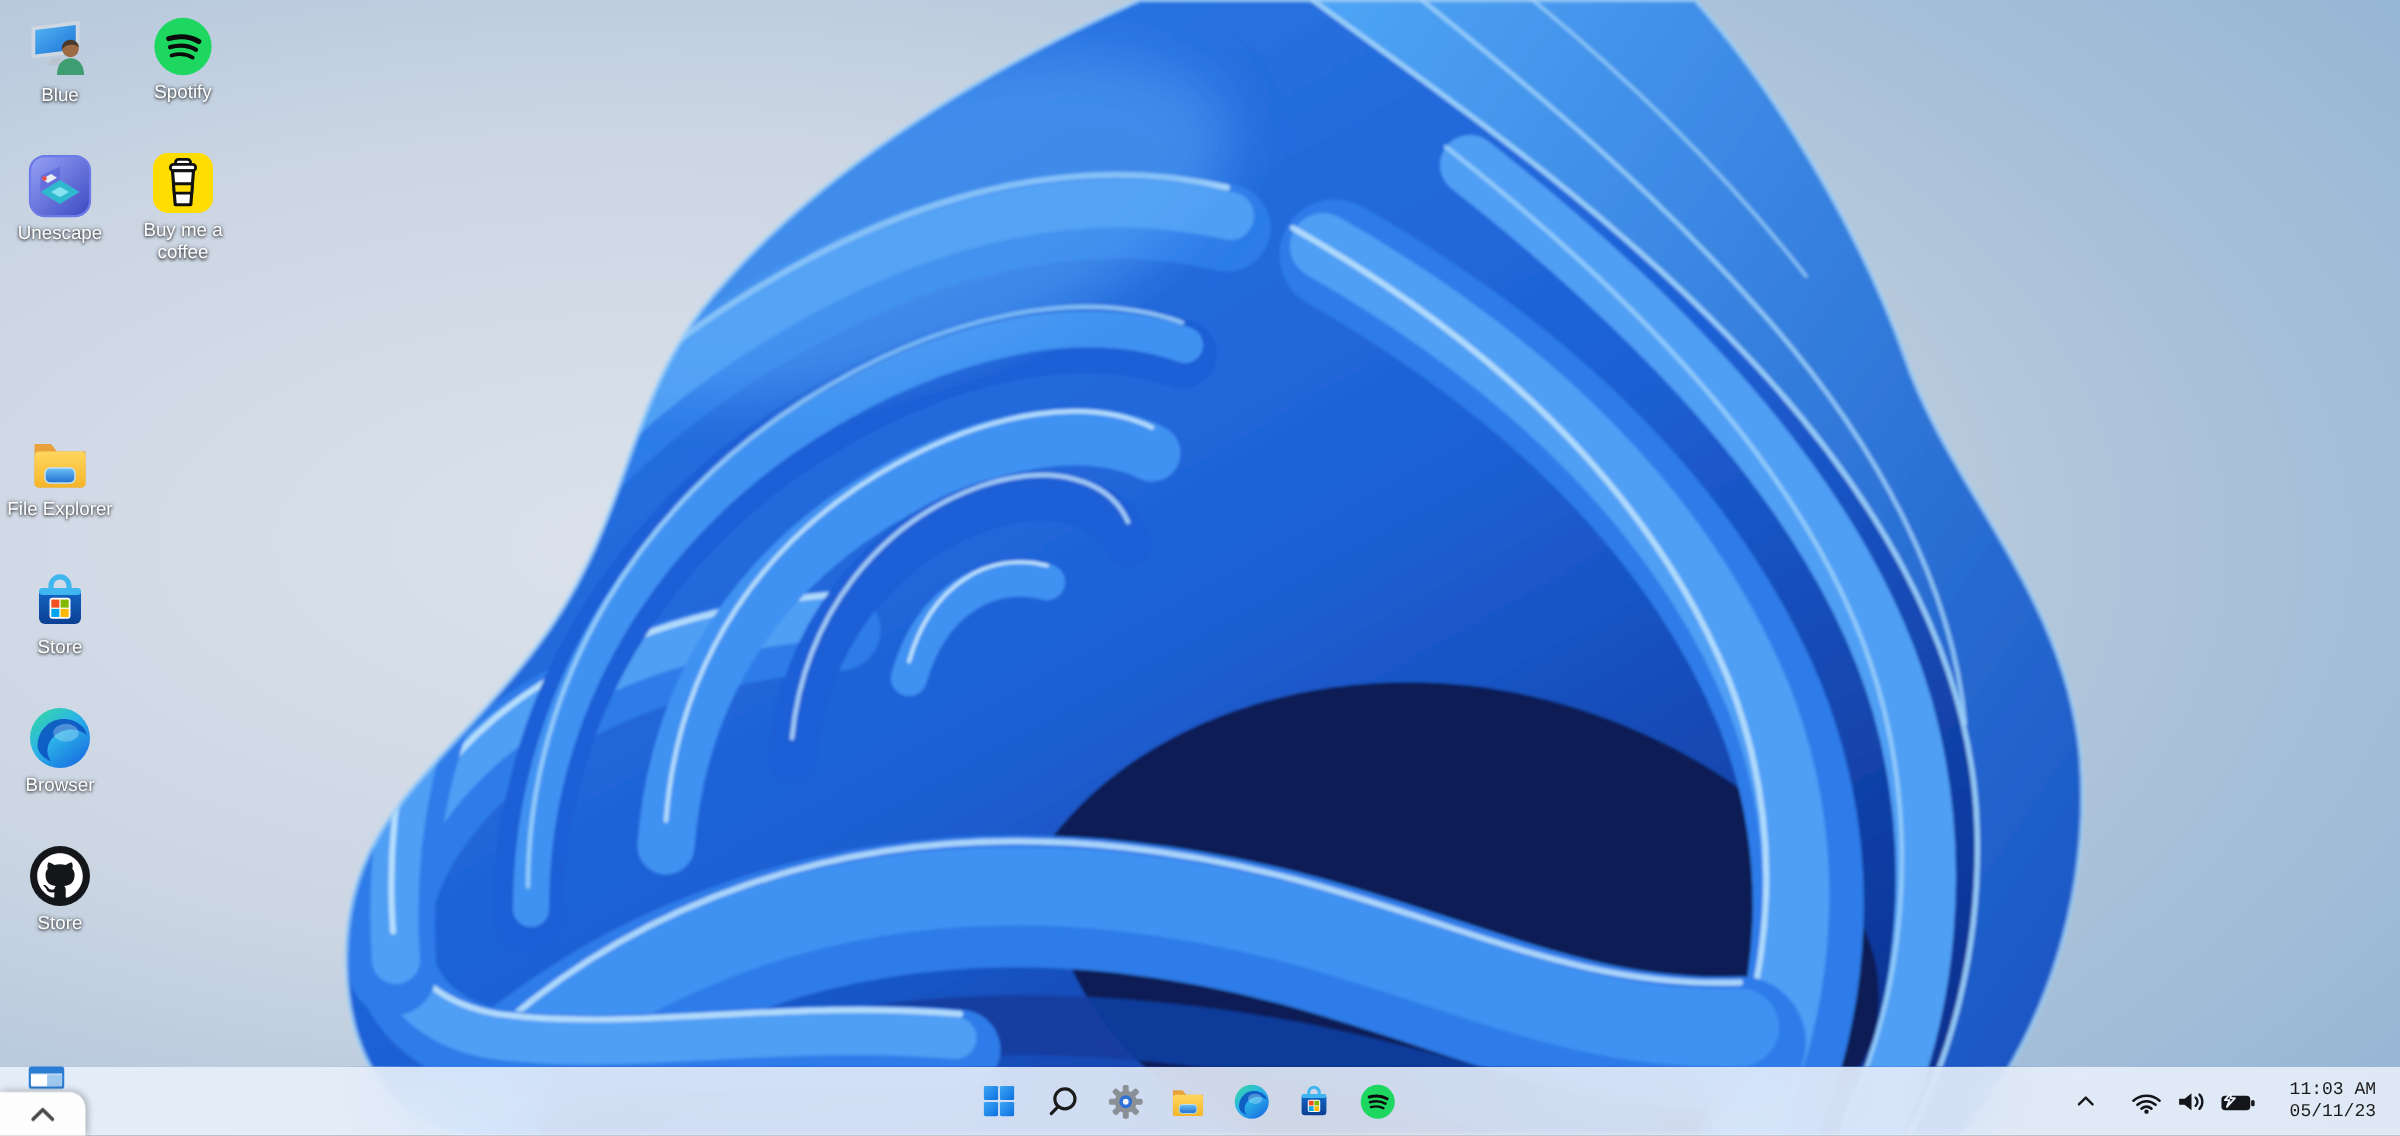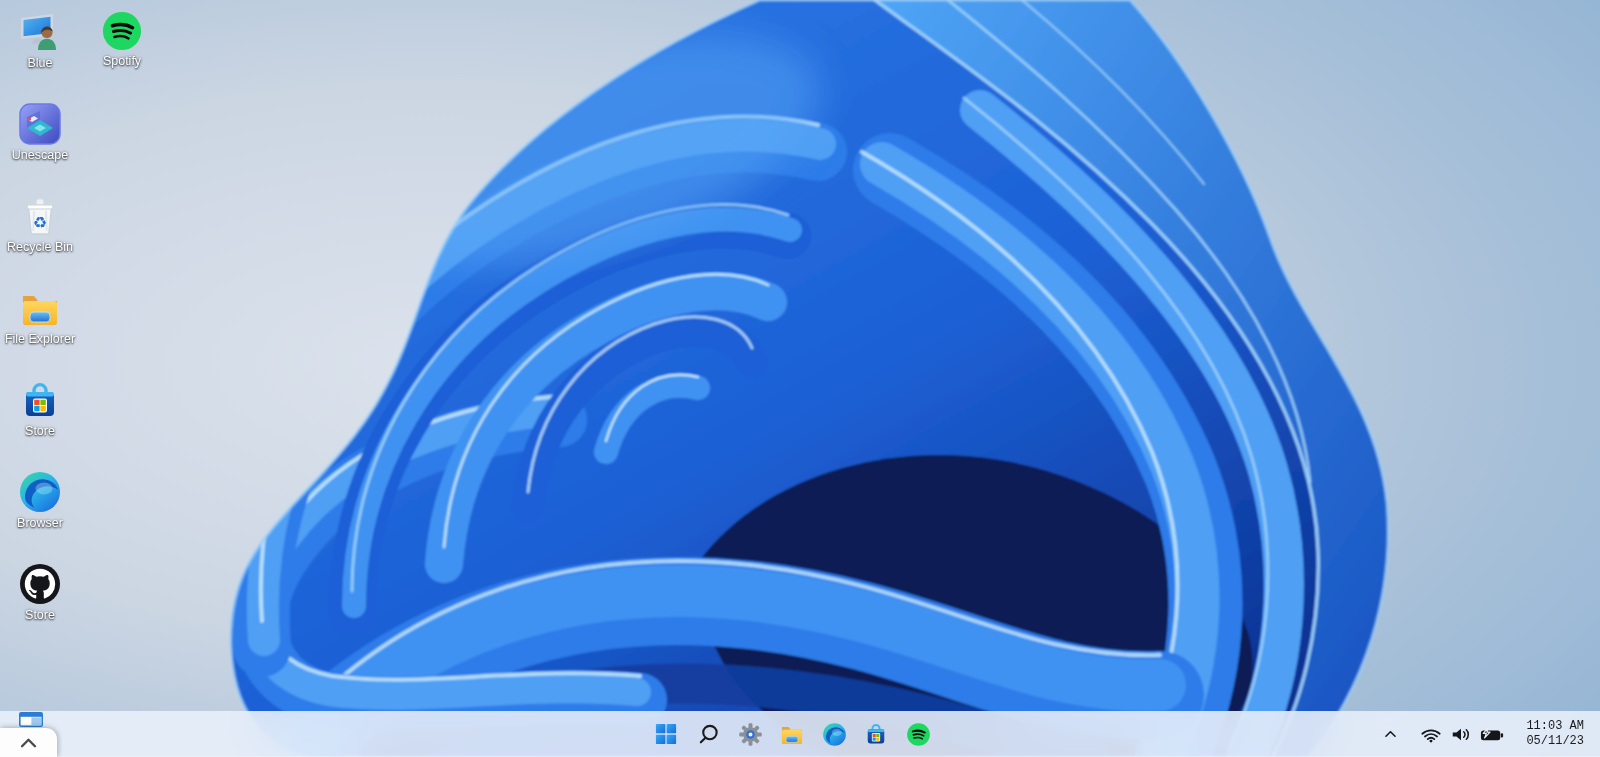--- a/index.html
+++ b/index.html
@@ -344,25 +344,25 @@
         <use href="#s-spotify"></use>
       </svg>
     <div class="lbl">Spotify</div>
   </div>
   <div class="desktop-icon" style="left:0;top:102px">
     <svg class="ic" width="44" height="44">
         <use href="#s-unescape"></use>
       </svg>
     <div class="lbl">Unescape</div>
   </div>
-  <div class="desktop-icon" style="left:0;top:194px">
-    <svg class="ic" width="44" height="44">
-        <use href="#s-recycle"></use>
-      </svg>
-    <div class="lbl">Recycle Bin</div>
+  <div class="desktop-icon" style="left:82px;top:100px">
+    <svg class="ic" width="44" height="44">
+        <use href="#s-coffee"></use>
+      </svg>
+    <div class="lbl">Buy me a coffee</div>
   </div>
   <div class="desktop-icon" style="left:0;top:378px">
     <svg class="ic" width="44" height="44">
         <use href="#s-store"></use>
       </svg>
     <div class="lbl">Store</div>
   </div>
   <div class="desktop-icon" style="left:0;top:286px">
     <svg class="ic" width="44" height="44">
         <use href="#s-folder"></use>

